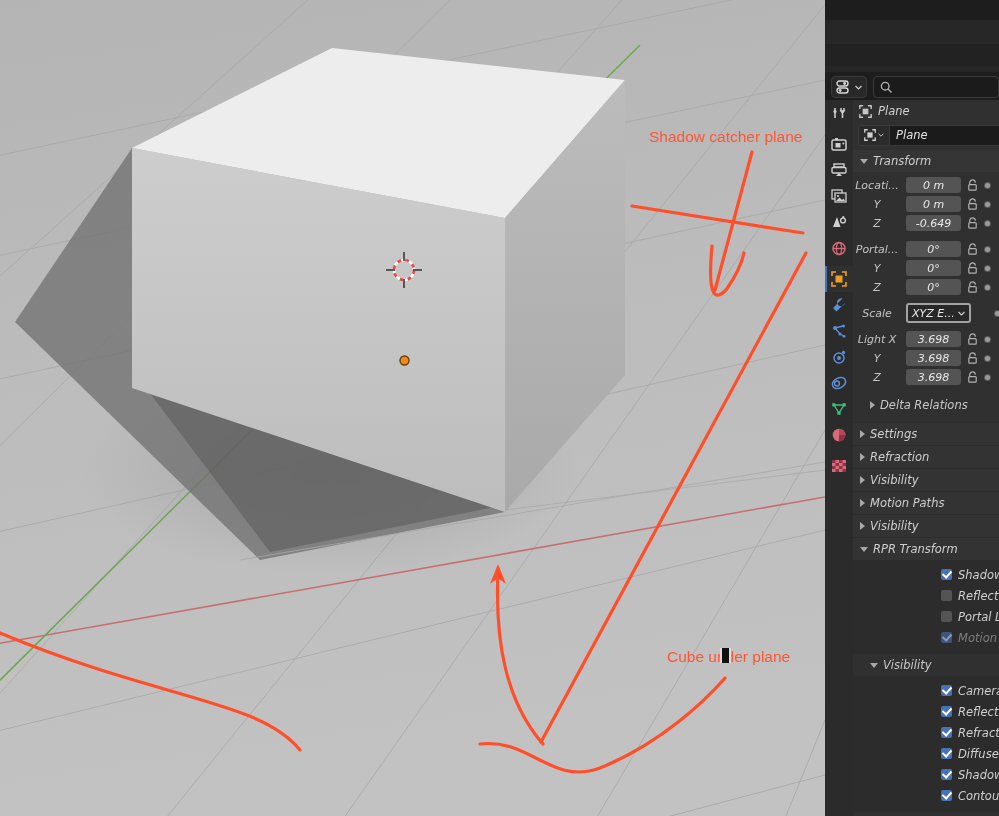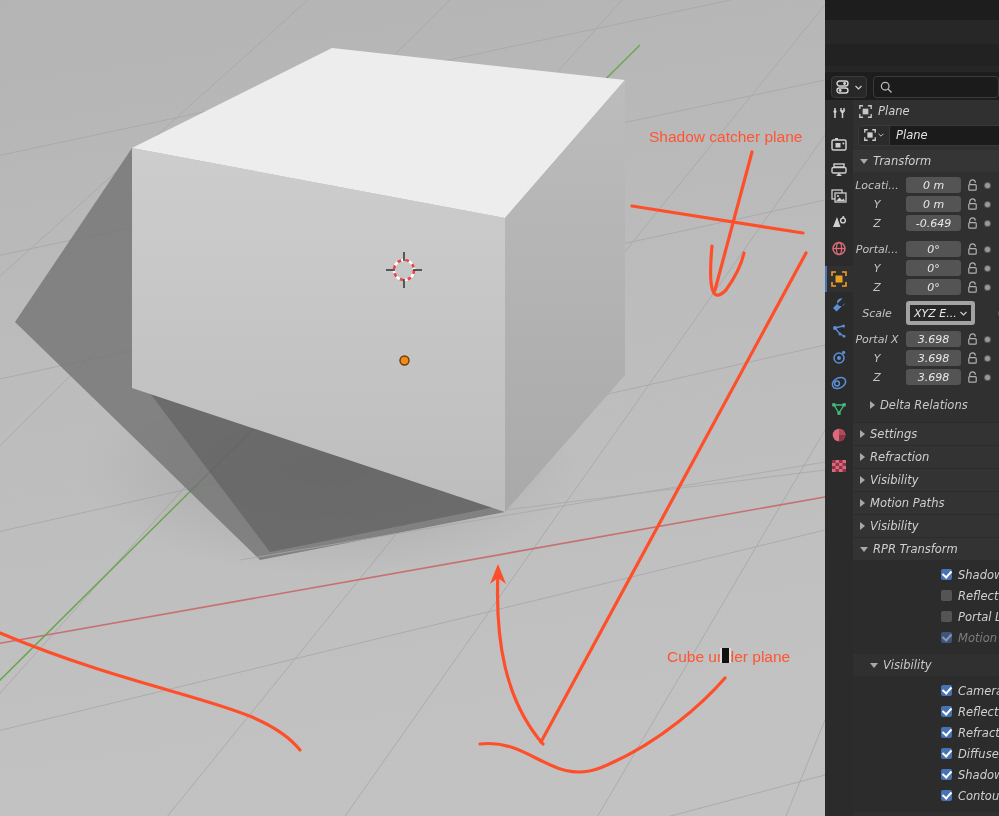--- a/index.html
+++ b/index.html
@@ -49,21 +49,21 @@
   .panel-hdr.open{background:#353535;}
   .panel-hdr.closed{background:#333333;margin-top:0;border-top:1px solid #2c2c2c;}
   .tri{width:0;height:0;}
   .tri.down{border-left:4px solid transparent;border-right:4px solid transparent;border-top:5px solid #a8a8a8;}
   .tri.right{border-top:4px solid transparent;border-bottom:4px solid transparent;border-left:5px solid #a8a8a8;}
 
   .panel-body{background:#303030;padding:3px 0 3px 0;}
   .frow{height:18px;display:flex;align-items:center;margin:1px 0;}
   .frow .flabel{width:48px;text-align:center;padding-right:5px;color:#c4c4c4;font-size:11px;white-space:nowrap;overflow:hidden;}
   .fval{width:55px;height:16px;background:#545454;border-radius:3px;display:flex;align-items:center;justify-content:center;color:#e8e8e8;font-size:11px;}
-  .fval.drop{background:#282828;border:4px solid #a3a3a3;justify-content:space-between;padding:0 4px;width:53px;}
+  .fval.drop{background:#282828;border:2px solid #a3a3a3;justify-content:space-between;padding:0 4px;width:53px;}
   .lockico{width:13px;height:13px;margin-left:5px;}
   .dot{width:5px;height:5px;border-radius:50%;background:#9a9a9a;margin-left:6px;box-shadow:0 0 0 1px #5a5a5a;}
   .gap{height:6px;}
   .subhdr{height:20px;display:flex;align-items:center;gap:5px;padding-left:17px;color:#c8c8c8;font-size:11.5px;}
 
   .cbrow{height:21px;display:flex;align-items:center;padding-left:88px;gap:6px;}
   .cb{width:11px;height:11px;border-radius:2px;position:relative;flex:none;}
   .cb.on{background:#4772b3;}
   .cb.off{background:#545454;}
   .cb.dim{background:#3f5479;}
@@ -433,21 +433,21 @@
               <path d="M0.5 1 L3.5 4 L6.5 1" fill="none" stroke="#cfcfcf" stroke-width="1.2"></path>
             </svg>
           </span>
           <span style="width:13px;margin-left:5px"></span>
           <span class="dot"></span>
         </div>
 
         <div class="gap"></div>
 
         <div class="frow">
-          <span class="flabel">Portal X</span>
+          <span class="flabel">Light X</span>
           <span class="fval">3.698</span>
           <svg class="lockico" viewBox="0 0 14 14">
             <path d="M4 6 L4 4 A3 3 0 0 1 10 4" fill="none" stroke="#b0b0b0" stroke-width="1.3"></path>
             <rect x="3" y="6" width="8" height="6" rx="1" fill="none" stroke="#b0b0b0" stroke-width="1.3"></rect>
           </svg>
           <span class="dot"></span>
         </div>
         <div class="frow">
           <span class="flabel">Y</span>
           <span class="fval">3.698</span>

